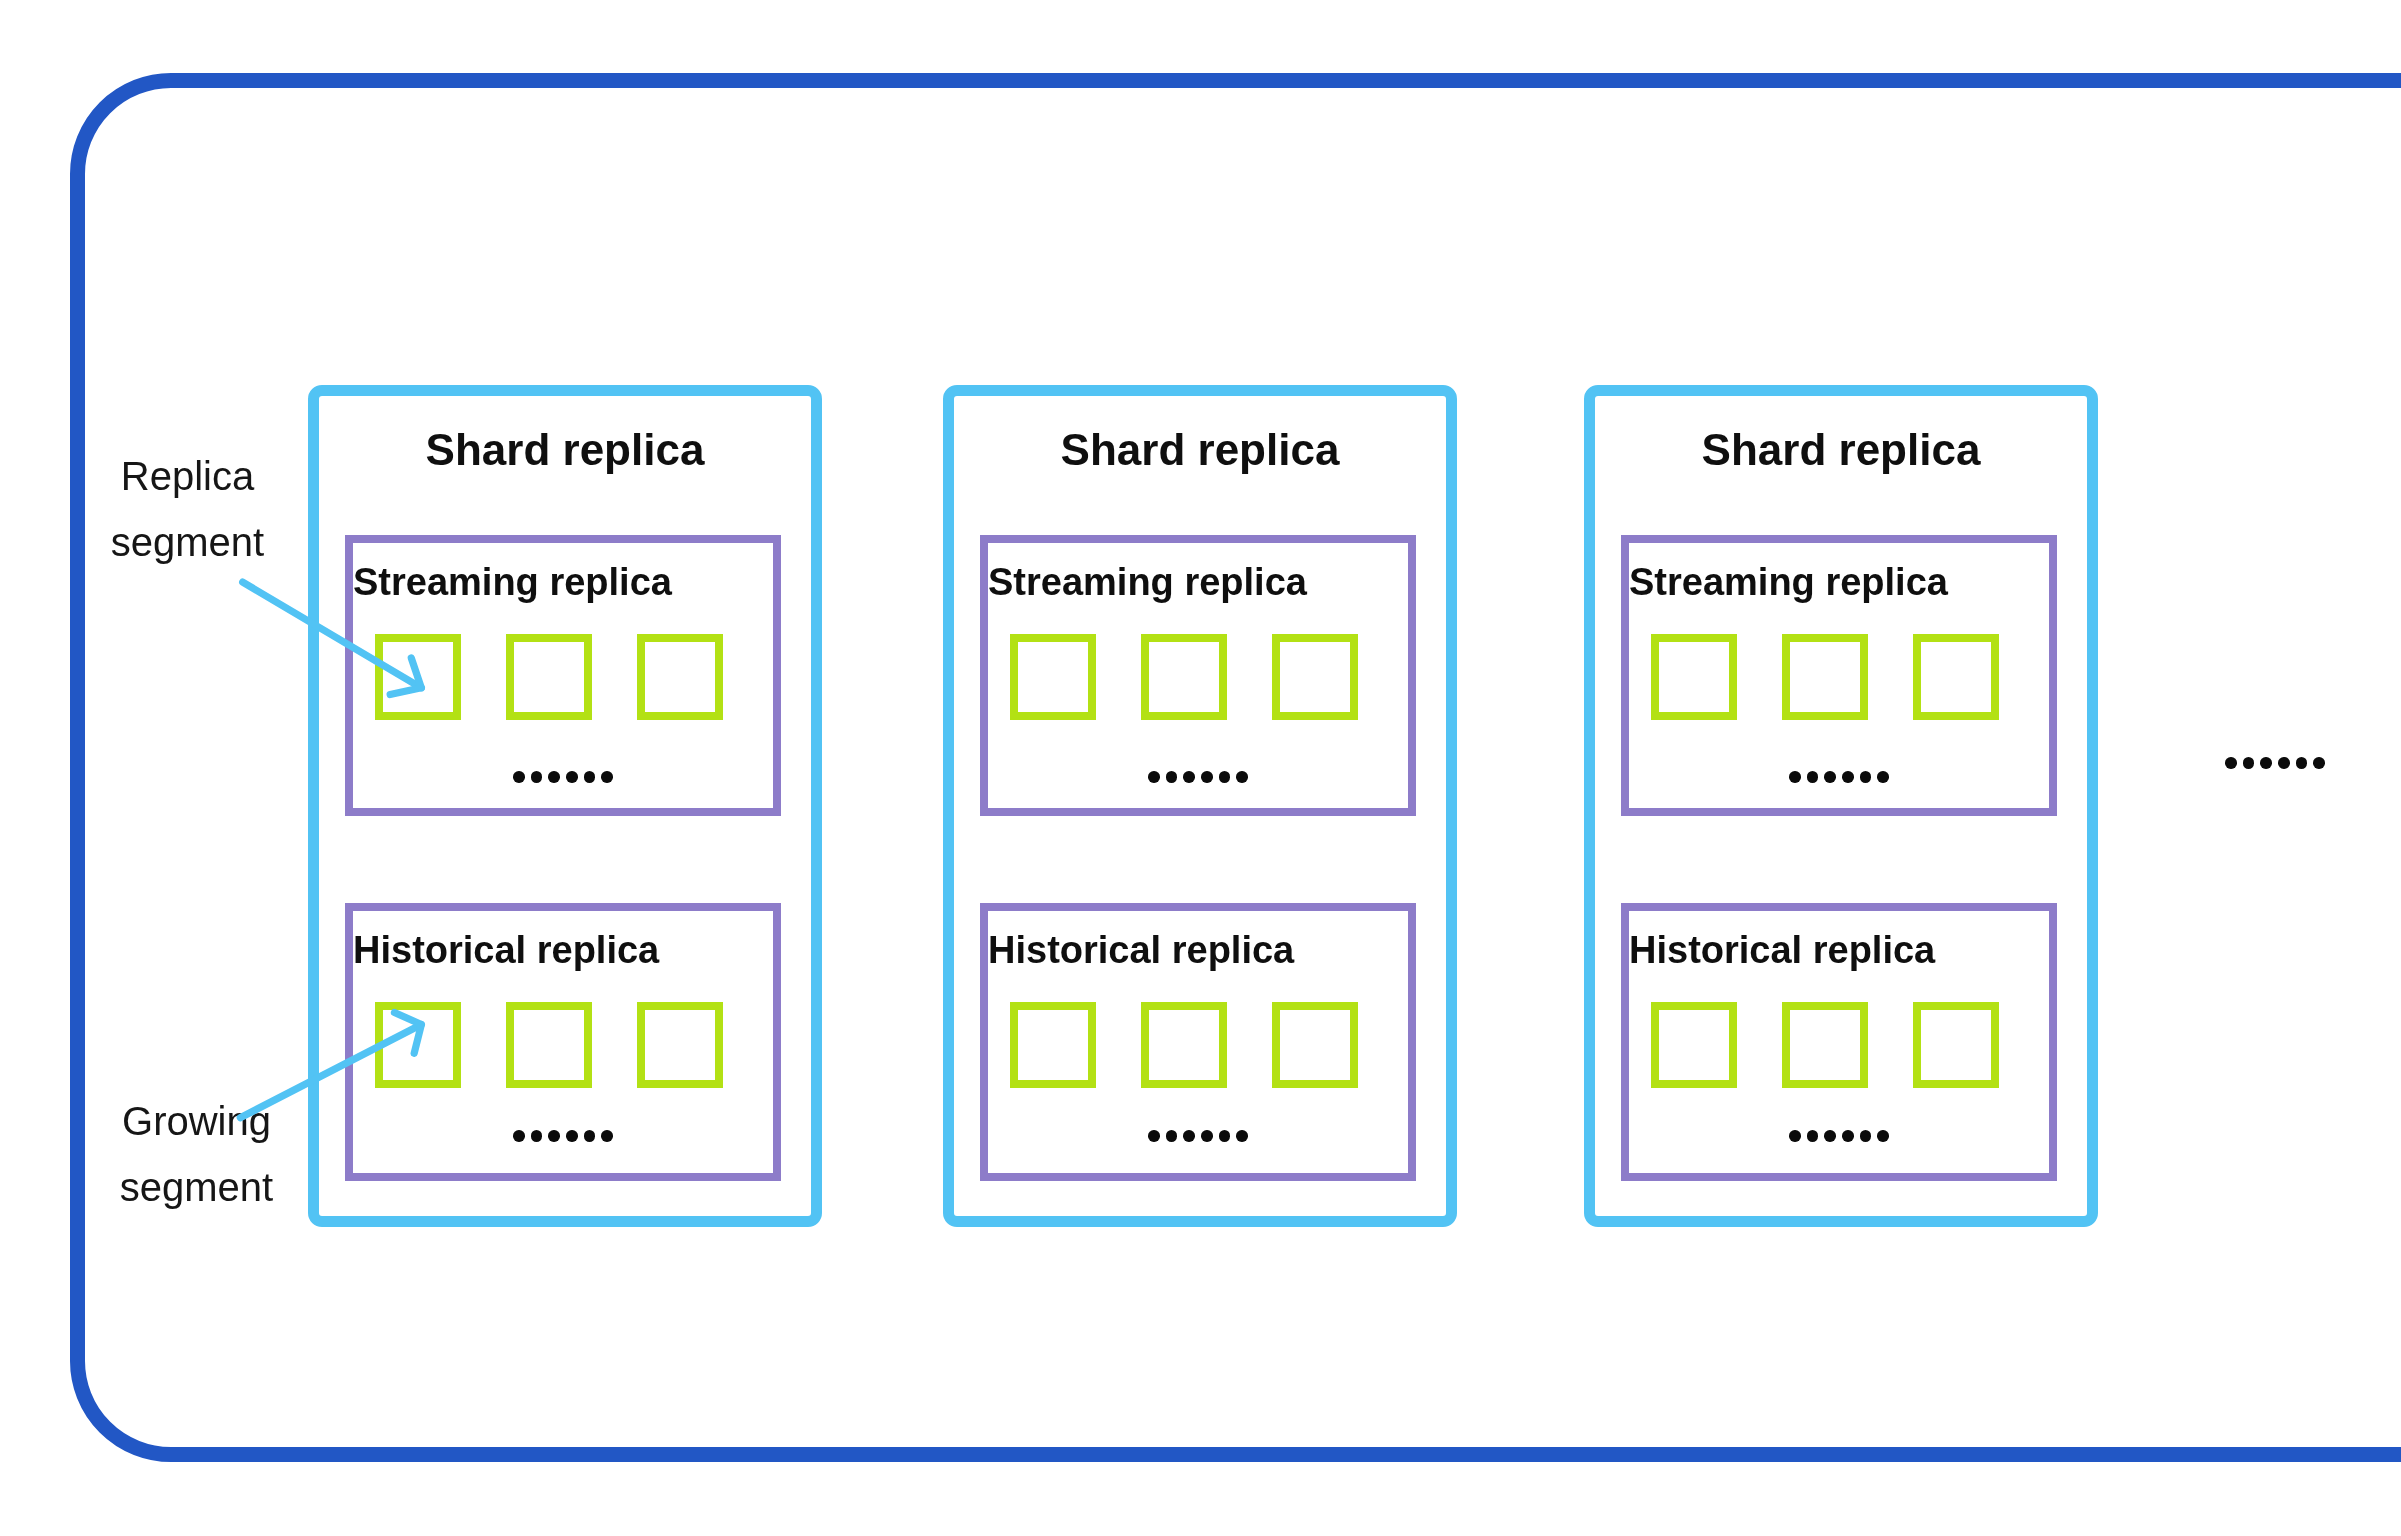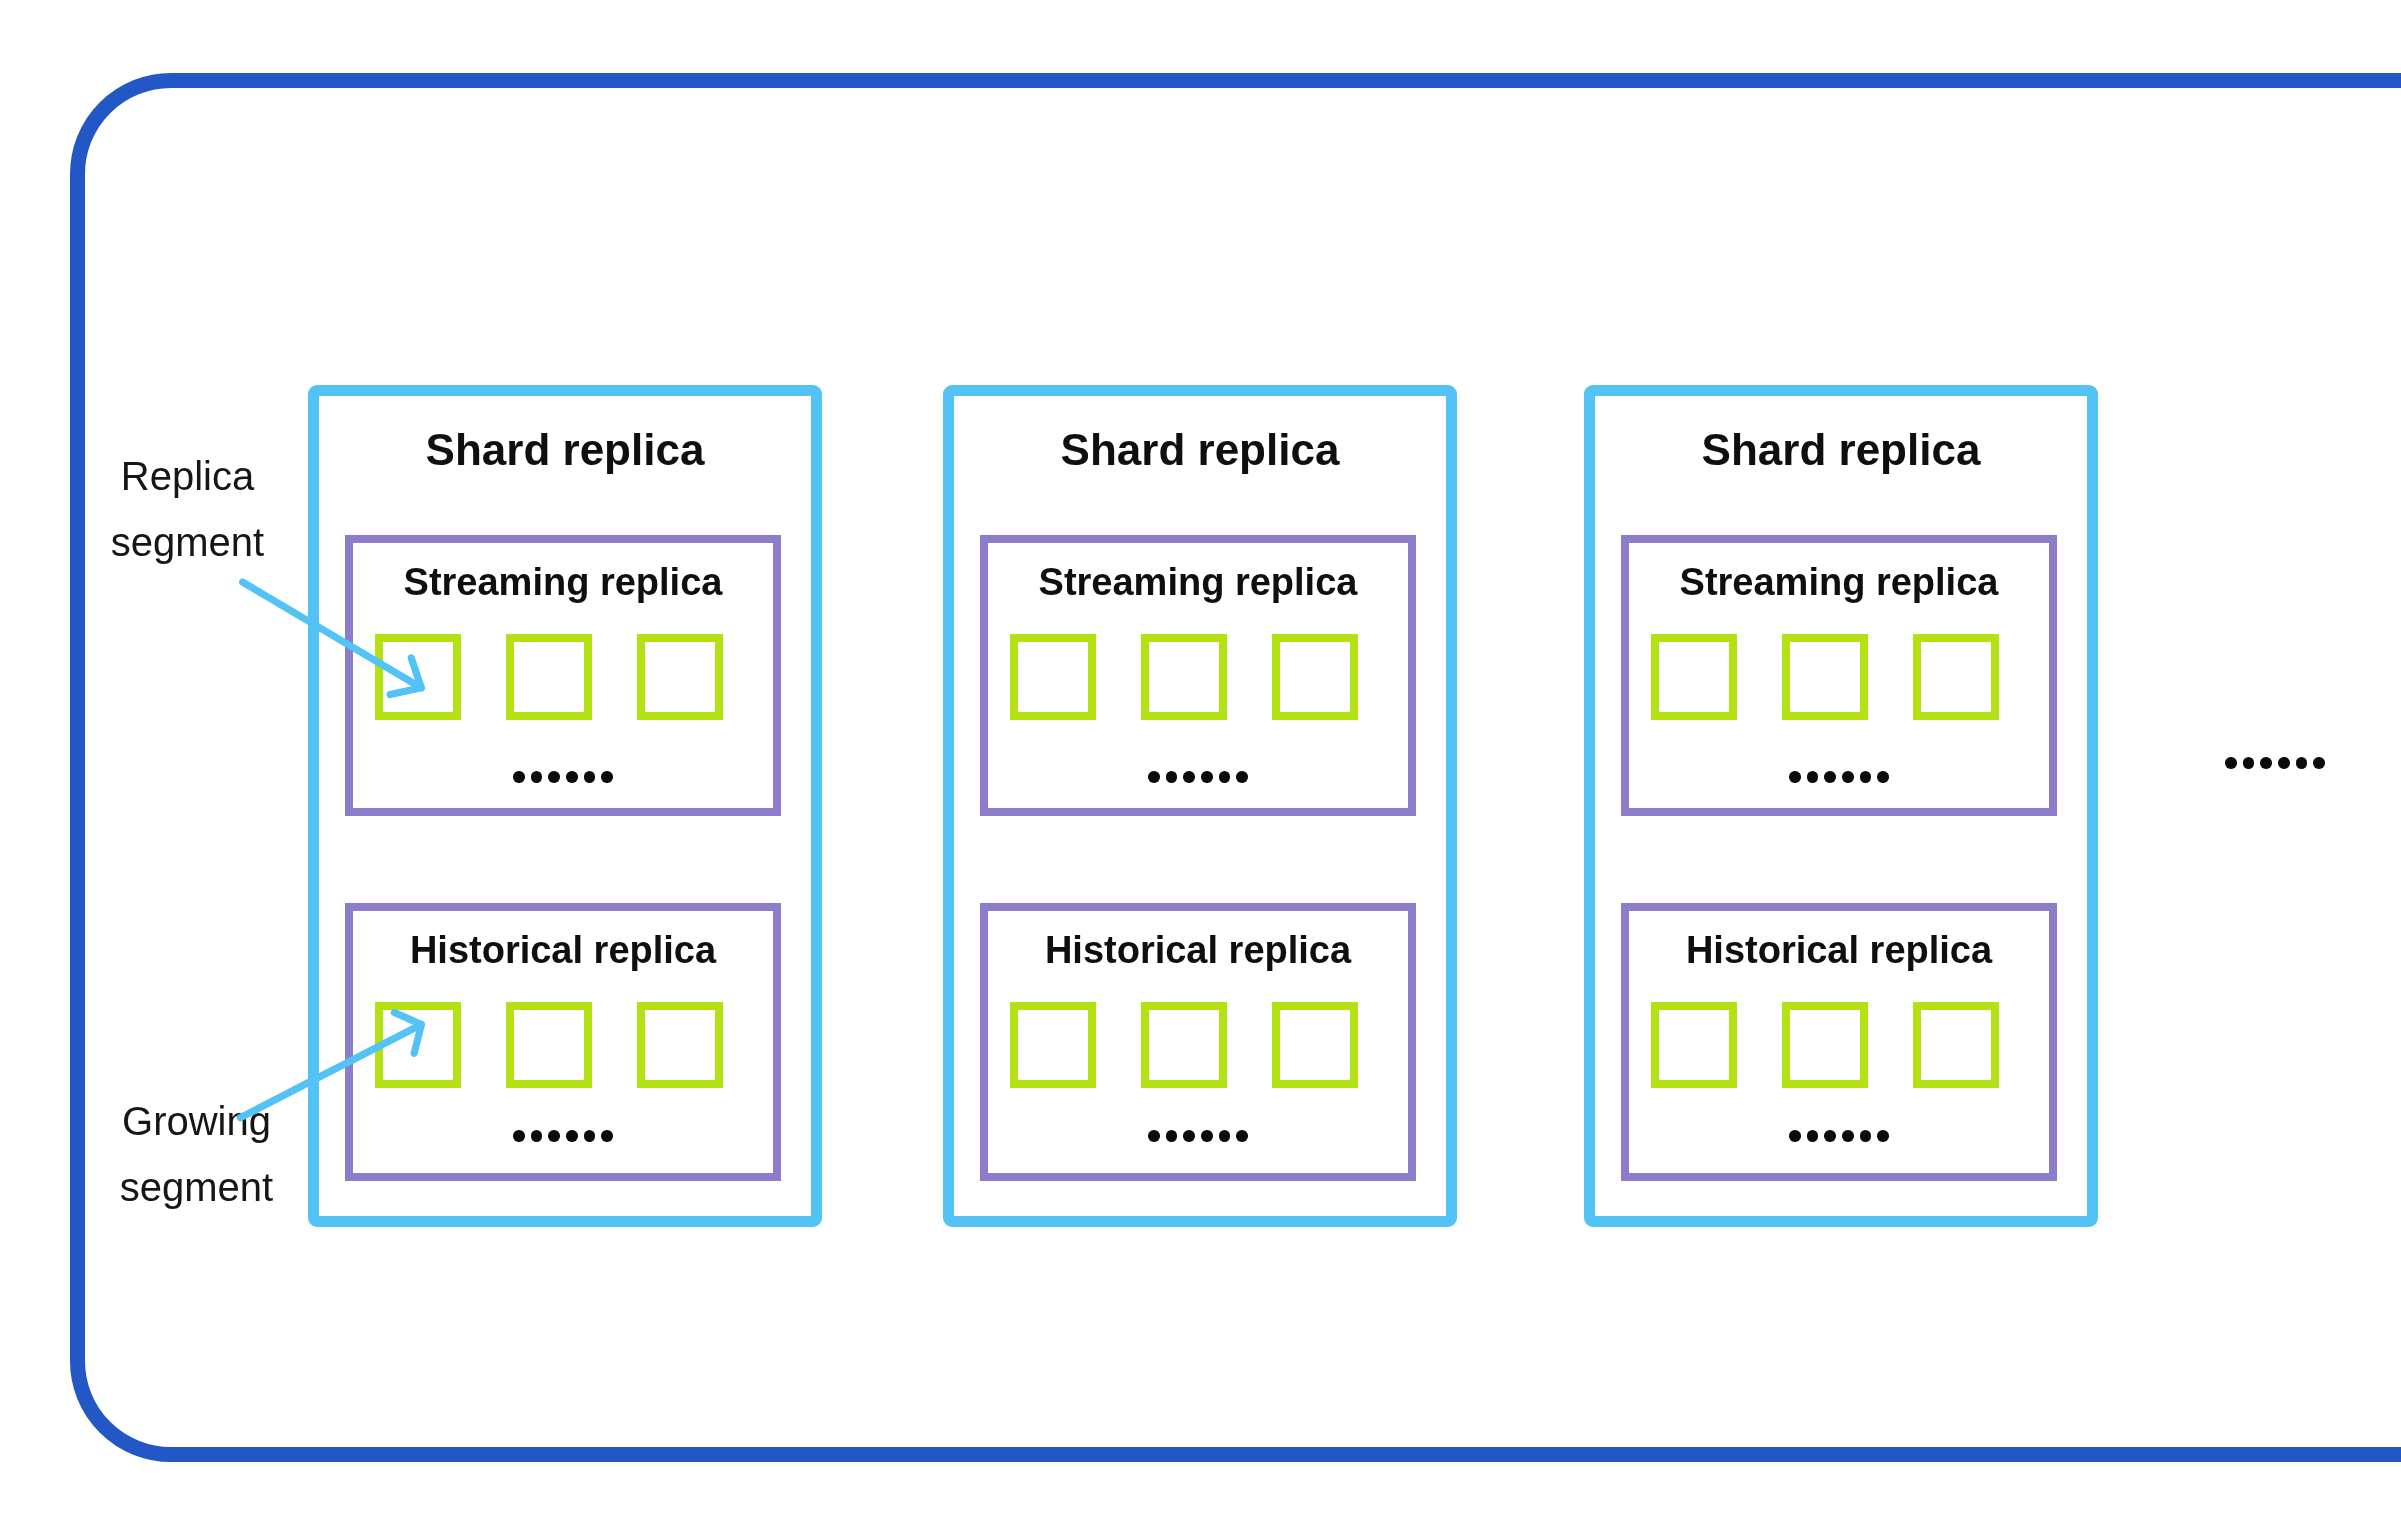--- a/index.html
+++ b/index.html
@@ -6,32 +6,32 @@
   body{font-family:"Liberation Sans","DejaVu Sans",sans-serif;color:#111;}
   .canvas{position:relative;width:2690px;height:1537px;background:#fff;overflow:hidden;}
 
   .frame{position:absolute;left:70px;top:73px;width:2567px;height:1389px;
          border:15.4px solid #2257C5;border-radius:101px;box-sizing:border-box;background:#fff;}
 
   .group-title{position:absolute;left:398px;top:209px;font-size:54px;line-height:58px;
                font-weight:700;letter-spacing:0.5px;color:#0f0f0f;white-space:nowrap;}
 
   .shard{position:absolute;top:385px;width:514px;height:842px;box-sizing:border-box;
-         border:11.5px solid #52C3F4;border-radius:9px;background:#fff;}
+         border:11.5px solid #52C3F4;border-radius:14px;background:#fff;}
   .shard.s1{left:308px}.shard.s2{left:943px}.shard.s3{left:1584px}
 
   .shard-title{position:absolute;left:0;right:0;top:30px;text-align:center;
                font-size:44px;line-height:48px;font-weight:700;color:#0f0f0f;white-space:nowrap;}
 
   .rbox{position:absolute;left:26px;width:436px;box-sizing:border-box;
         border:8.2px solid #8D7CC9;background:#fff;}
   .rbox.streaming{top:139px;height:281px;}
   .rbox.historical{top:468px;height:278px;margin-top:39px;}
 
-  .rbox-title{position:absolute;left:0;right:0;top:18px;text-align:center;
+  .rbox-title{position:absolute;left:0;right:0;top:18px;
               font-size:38px;line-height:42px;font-weight:700;color:#0f0f0f;white-space:nowrap;}
 
   .seg-row{position:absolute;left:22px;top:91px;display:flex;gap:45px;}
   i.sq{display:block;width:86px;height:86px;box-sizing:border-box;
        border:8.2px solid #B3E114;background:#fff;}
 
   .dots{position:absolute;left:0;right:0;display:flex;justify-content:center;gap:6.2px;}
   .rbox.streaming .dots{top:228px;}
   .rbox.historical .dots{top:219px;}
   i.dot{display:block;width:11.5px;height:11.5px;border-radius:50%;background:#0b0b0b;}

